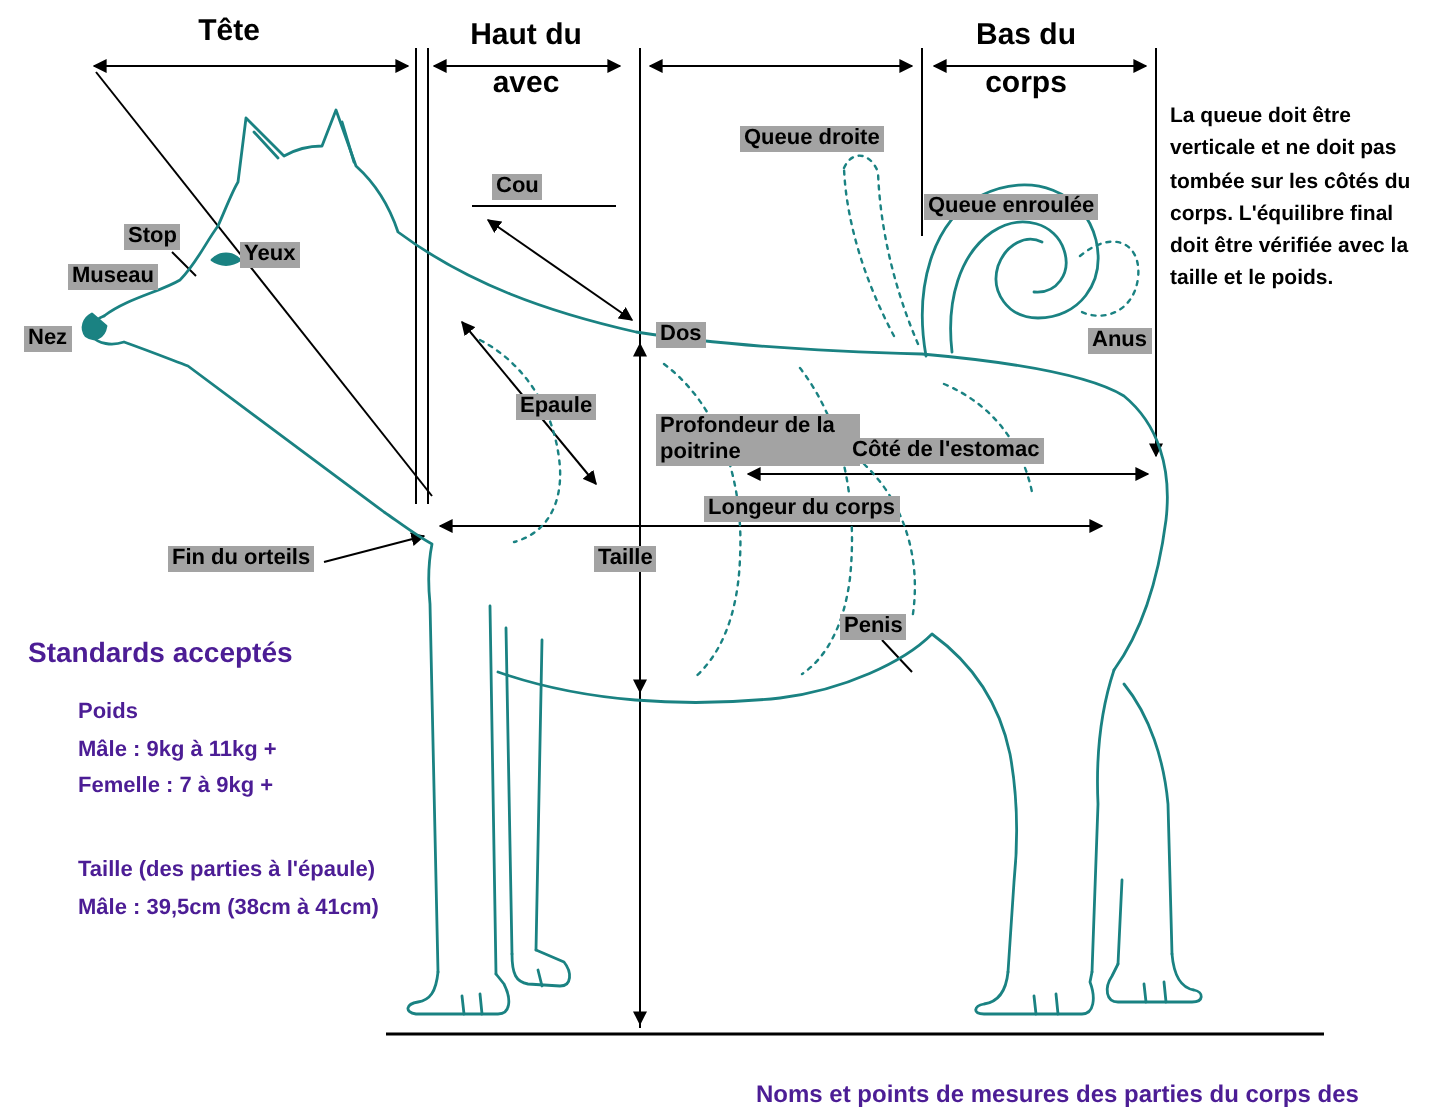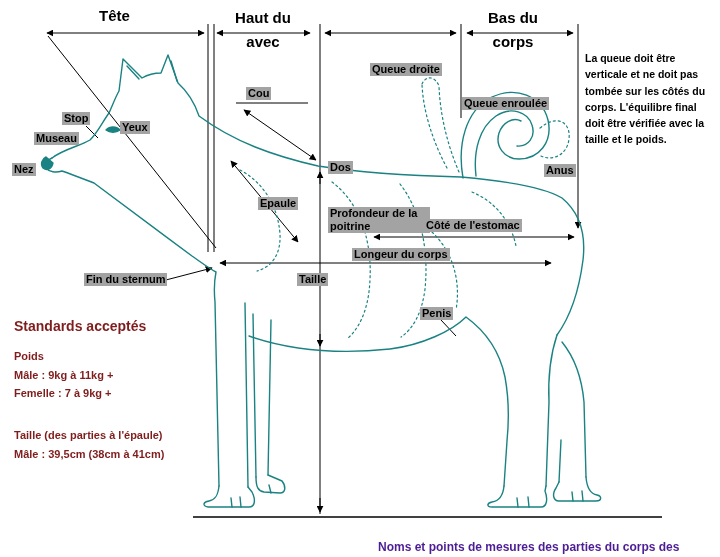--- a/index.html
+++ b/index.html
@@ -5,23 +5,23 @@
   html,body{margin:0;padding:0;background:#fff;}
   .canvas{position:relative;width:720px;height:557px;background:#fff;overflow:hidden;
           font-family:"Liberation Sans",sans-serif;}
   .art{position:absolute;left:0;top:0;width:720px;height:557px;}
   .hdr{position:absolute;font-weight:bold;font-size:15px;color:#000;text-align:center;line-height:24px;}
   .lbl{position:absolute;font-weight:bold;font-size:11px;color:#000;background:#a3a3a3;
        padding:0 2px;white-space:nowrap;line-height:13px;}
   .lbl.wrap{white-space:normal;text-align:left;}
   .note{position:absolute;left:585px;top:50px;width:132px;font-weight:bold;font-size:10.5px;
         line-height:1.55;color:#000;}
-  .std{position:absolute;font-weight:bold;color:#7f1d1d;white-space:nowrap;}
+  .std{position:absolute;font-weight:bold;color:#4c1d95;white-space:nowrap;}
   .std-title{font-size:14px;}
-  .std-item{font-size:11px;}
+  .std-item{font-size:11px;margin-left:25px;}
   .caption{position:absolute;left:378px;top:497px;width:338px;font-weight:bold;font-size:12px;
            line-height:1.75;color:#4c1d95;margin-top:40px;}
 </style>
 </head>
 <body>
 
 <div class="canvas">
 
   <svg class="art" viewBox="0 0 720 557">
     <defs>
@@ -106,21 +106,21 @@
   <div class="lbl" style="left:246px;top:87px;">Cou</div>
   <div class="lbl" style="left:258px;top:197px;">Epaule</div>
   <div class="lbl" style="left:328px;top:161px;">Dos</div>
   <div class="lbl" style="left:370px;top:63px;">Queue droite</div>
   <div class="lbl" style="left:462px;top:97px;">Queue enroulée</div>
   <div class="lbl" style="left:544px;top:164px;">Anus</div>
   <div class="lbl wrap" style="left:328px;top:207px;width:98px;">Profondeur de la poitrine</div>
   <div class="lbl" style="left:424px;top:219px;">Côté de l'estomac</div>
   <div class="lbl" style="left:352px;top:248px;">Longeur du corps</div>
   <div class="lbl" style="left:297px;top:273px;">Taille</div>
-  <div class="lbl" style="left:84px;top:273px;">Fin du sternum</div>
+  <div class="lbl" style="left:84px;top:273px;">Fin du orteils</div>
   <div class="lbl" style="left:420px;top:307px;">Penis</div>
 
   <div class="note">La queue doit être verticale et ne doit pas tombée sur les côtés du corps. L'équilibre final doit être vérifiée avec la taille et le poids.</div>
 
   <div class="std std-title" style="left:14px;top:318px;">Standards acceptés</div>
   <div class="std std-item" style="left:14px;top:350px;">Poids</div>
   <div class="std std-item" style="left:14px;top:369px;">Mâle : 9kg à 11kg +</div>
   <div class="std std-item" style="left:14px;top:387px;">Femelle : 7 à 9kg +</div>
   <div class="std std-item" style="left:14px;top:429px;">Taille (des parties à l'épaule)</div>
   <div class="std std-item" style="left:14px;top:448px;">Mâle : 39,5cm (38cm à 41cm)</div>

